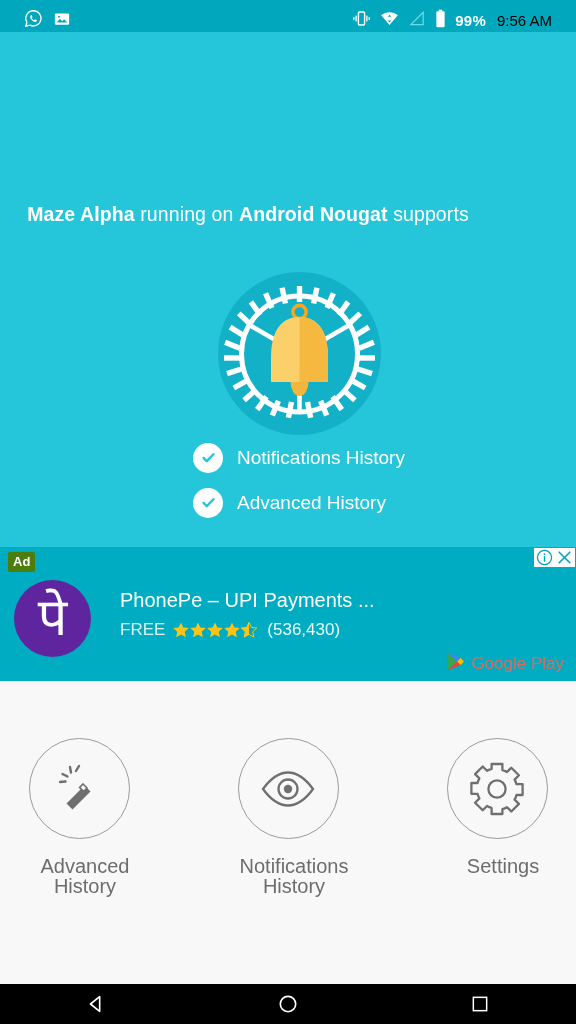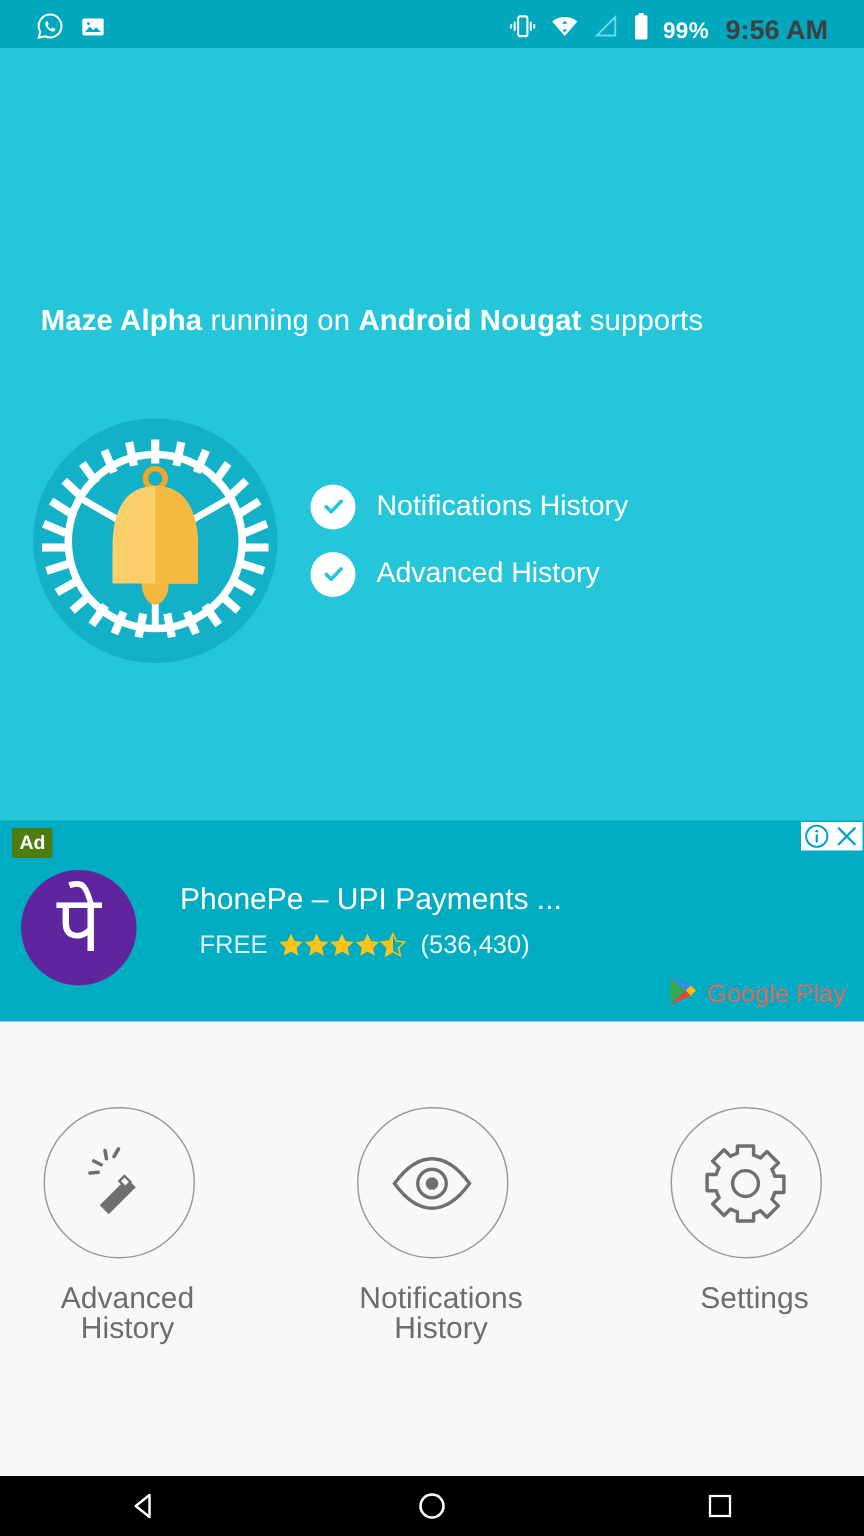--- a/index.html
+++ b/index.html
@@ -14,34 +14,34 @@
 
   
   .statusbar {
     position:absolute; top:0; left:0; width:576px; height:32px;
     background:#00a7bd; display:flex; align-items:flex-end;
     padding:0 24px;
   }
   .sb-left { display:flex; align-items:center; gap:10px; }
   .sb-right { margin-left:auto; display:flex; align-items:center; gap:9px; }
   .sb-text { color:#ffffff; font-size:15px; font-weight:bold; letter-spacing:.2px; }
-  .sb-time { color:#404040; font-size:18px; font-weight:bold; margin-left:2px; }
+  .sb-time { color:#000000; font-size:15px; font-weight:normal; margin-left:2px; }
   .ic { display:block; }
 
   
   .hero-headline {
     position:absolute; top:203px; left:0; width:496px;
     text-align:center; color:#ffffff; font-size:19.5px;
     letter-spacing:.1px;
   }
   .hero-headline b { font-weight:bold; }
 
   .hero-row {
     position:absolute; top:272px; left:0; width:576px; height:176px;
-    display:flex; align-items:center;
+    display:flex; align-items:center;flex-direction:column;
   }
   .bell-wrap {
     margin-left:22px; width:163px; height:163px; border-radius:50%;
     background:#13b1c8; position:relative; flex:0 0 auto;
   }
   .features { margin-left:22px; }
   .feature {
     display:flex; align-items:center; height:45px; gap:14px;
   }
   .check-circle {
@@ -71,21 +71,21 @@
     display:flex; align-items:center; justify-content:center;
   }
   .ad-logo-glyph {
     color:#ffffff; font-size:52px; line-height:1; font-family:"DejaVu Sans", sans-serif;
     margin-top:-4px;
   }
   .ad-title {
     position:absolute; top:42px; left:120px; color:#ffffff; font-size:20px;
   }
   .ad-sub {
-    position:absolute; top:73px; left:120px; display:flex; align-items:center; gap:7px;margin-left:13px;
+    position:absolute; top:73px; left:120px; display:flex; align-items:center; gap:7px;
   }
   .ad-free { color:#d8f3f7; font-size:17px; }
   .ad-stars { display:flex; align-items:center; gap:1px; }
   .ad-count { color:#eafafd; font-size:17px; }
   .ad-install {
     position:absolute; top:27px; right:12px; width:125px; height:48px;
     background:#29c2d8; color:#ffffff; font-size:21px;
     display:flex; align-items:center; justify-content:center;
     border:none; border-radius:2px;
     box-shadow:0 1px 3px rgba(0,0,0,.25);

